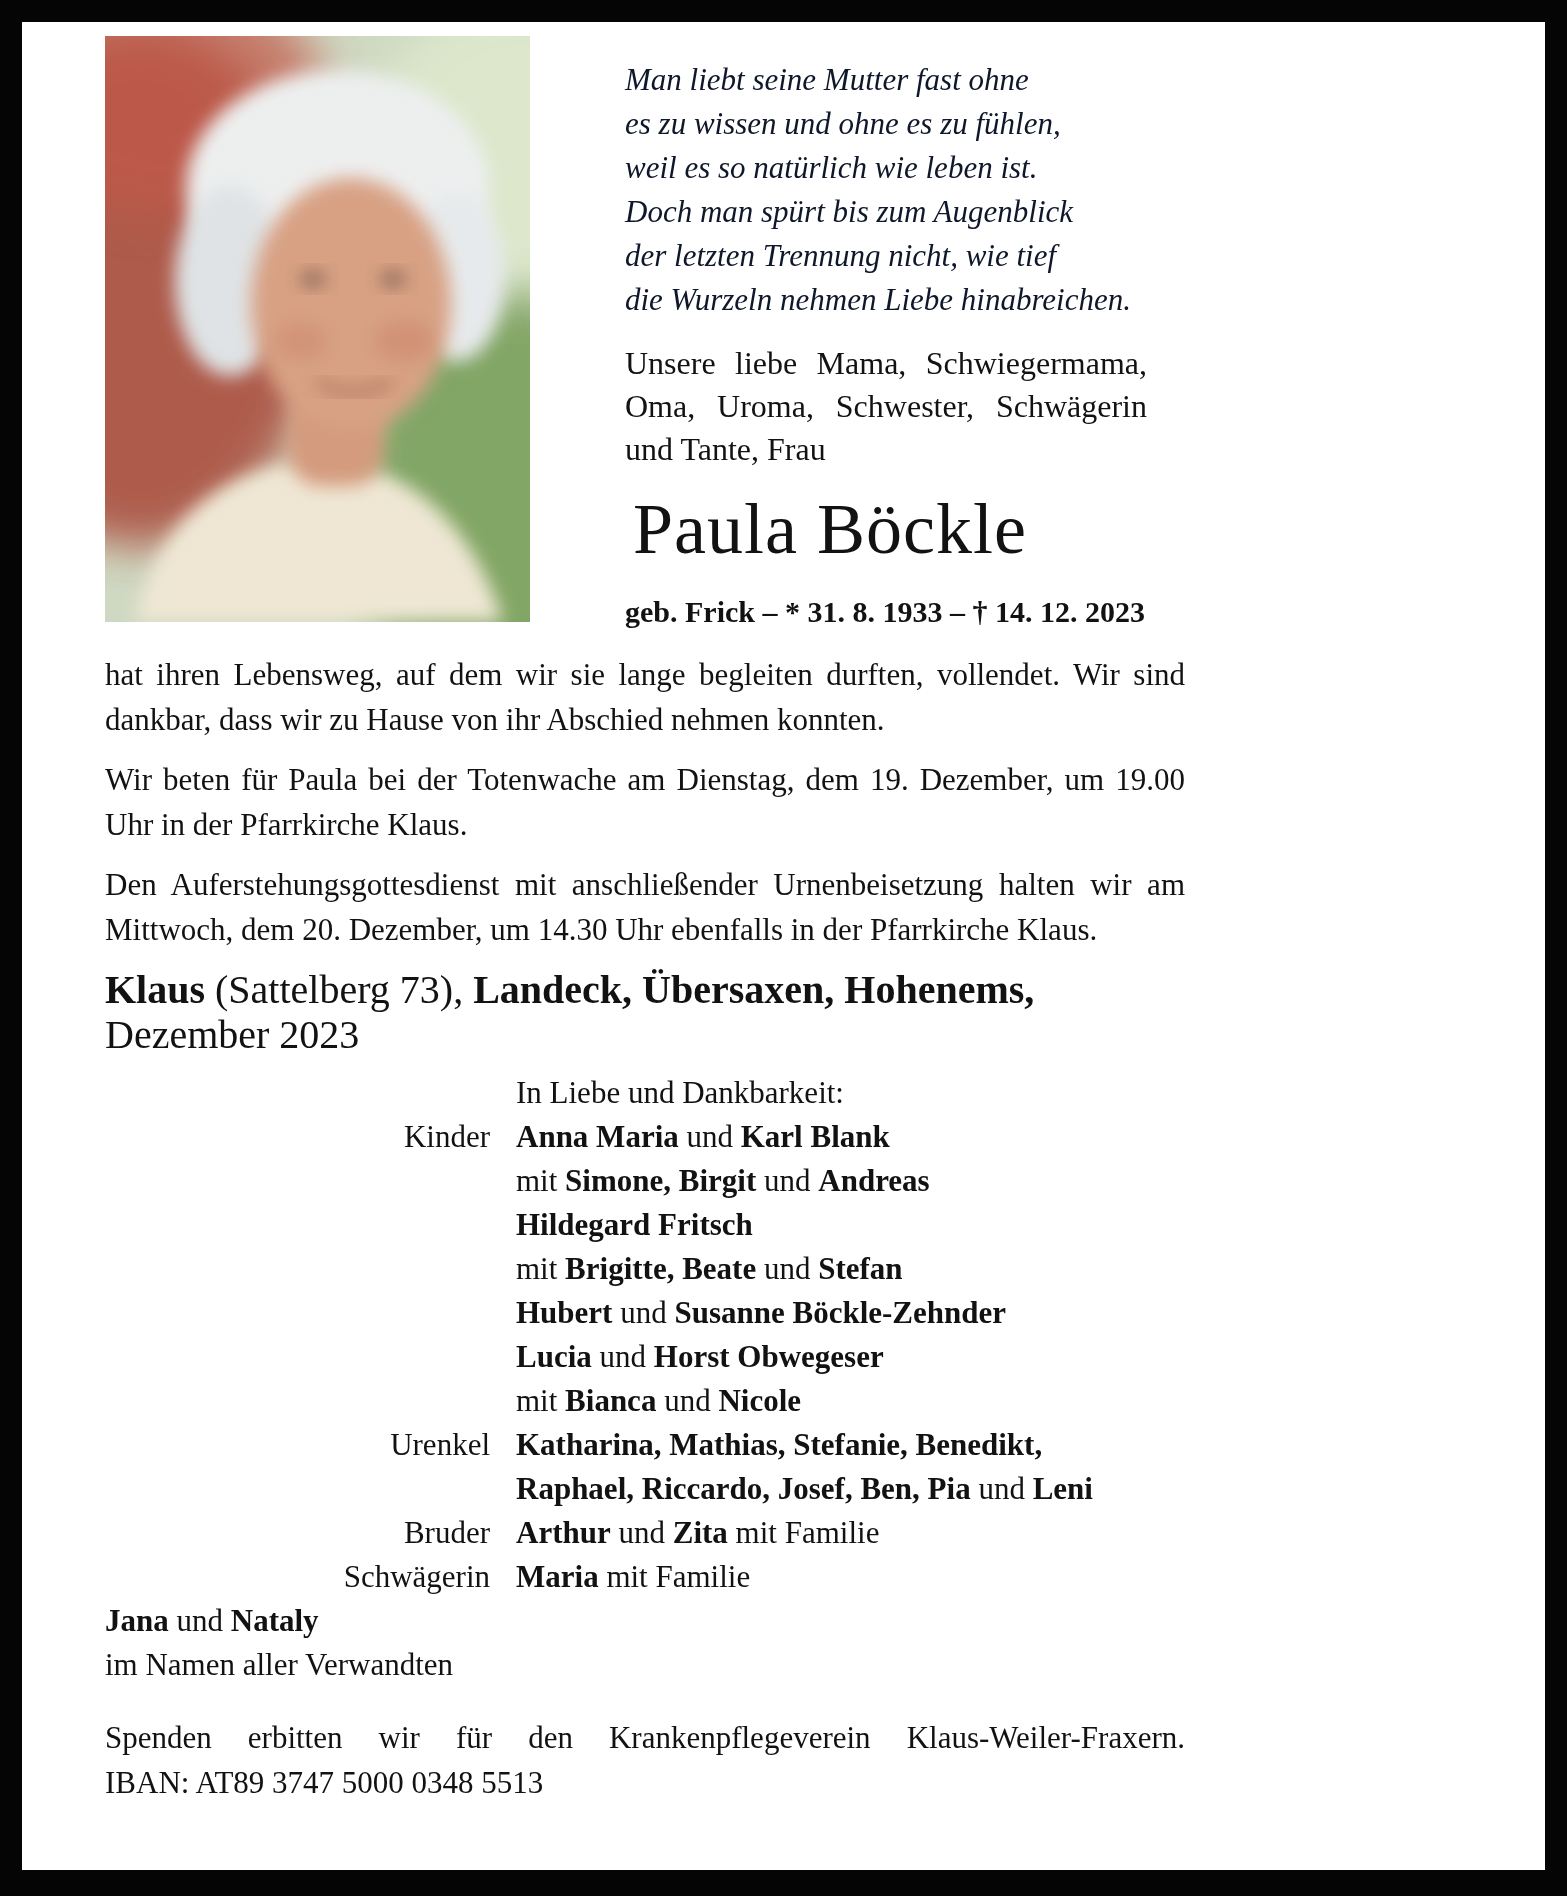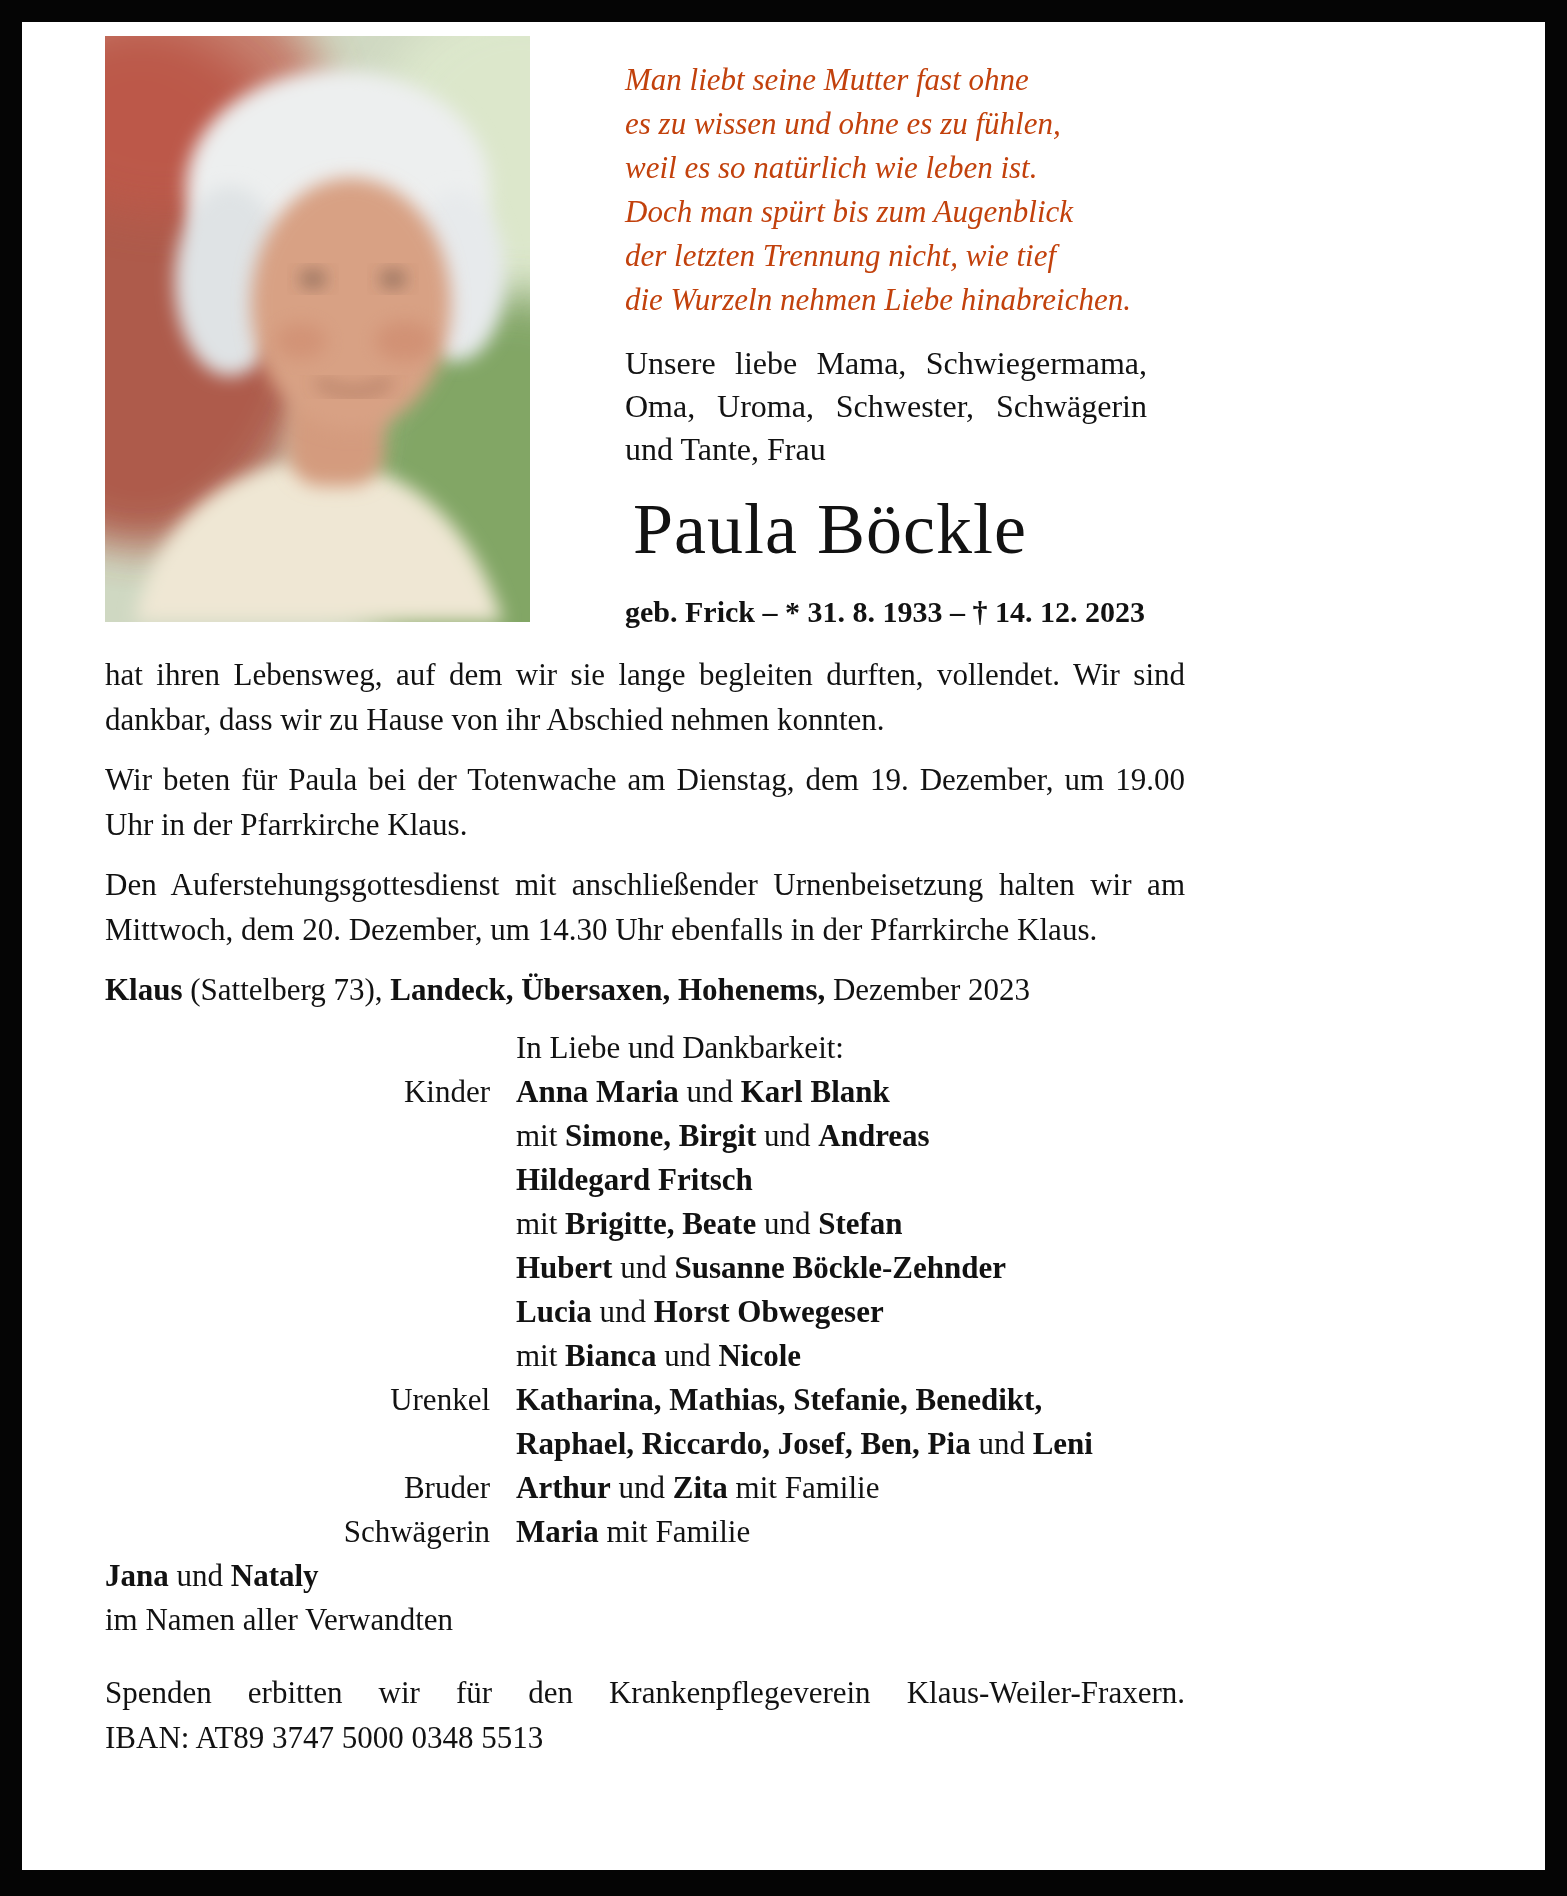--- a/index.html
+++ b/index.html
@@ -23,21 +23,21 @@
   .top-row { display: flex; gap: 95px; align-items: flex-start; }
   .photo {
     width: 425px; height: 586px; flex: 0 0 425px;
     overflow: hidden; background: #cdd6c2;
   }
   .photo svg { display: block; width: 425px; height: 586px; }
   .right-col { width: 560px; margin-top: 22px; }
   .poem {
     font-style: italic;
     font-size: 31px; line-height: 44px;
-    color: #c2410c;
+    color: #0f172a;
   }
   .intro {
     margin-top: 20px;
     width: 522px;
     font-size: 32px; line-height: 43px;
     text-align: justify;
   }
   .name {
     margin: 8px 0 0 8px;
     font-size: 72px; line-height: 100px;
@@ -51,21 +51,21 @@
     font-weight: bold;
     white-space: nowrap;
   }
   .paragraphs { margin-top: 20px; }
   .para {
     margin: 0 0 15px 0;
     font-size: 31px; line-height: 45px;
     text-align: justify;
   }
   .location {
-    font-size: 31px; line-height: 45px;
+    font-size: 40px; line-height: 45px;
     margin: 0 0 6px 0;
   }
   .b { font-weight: bold; }
   .family {
     margin-top: 14px;
     display: grid;
     grid-template-columns: 385px 1fr;
     column-gap: 26px;
     font-size: 31px; line-height: 44px;
   }

